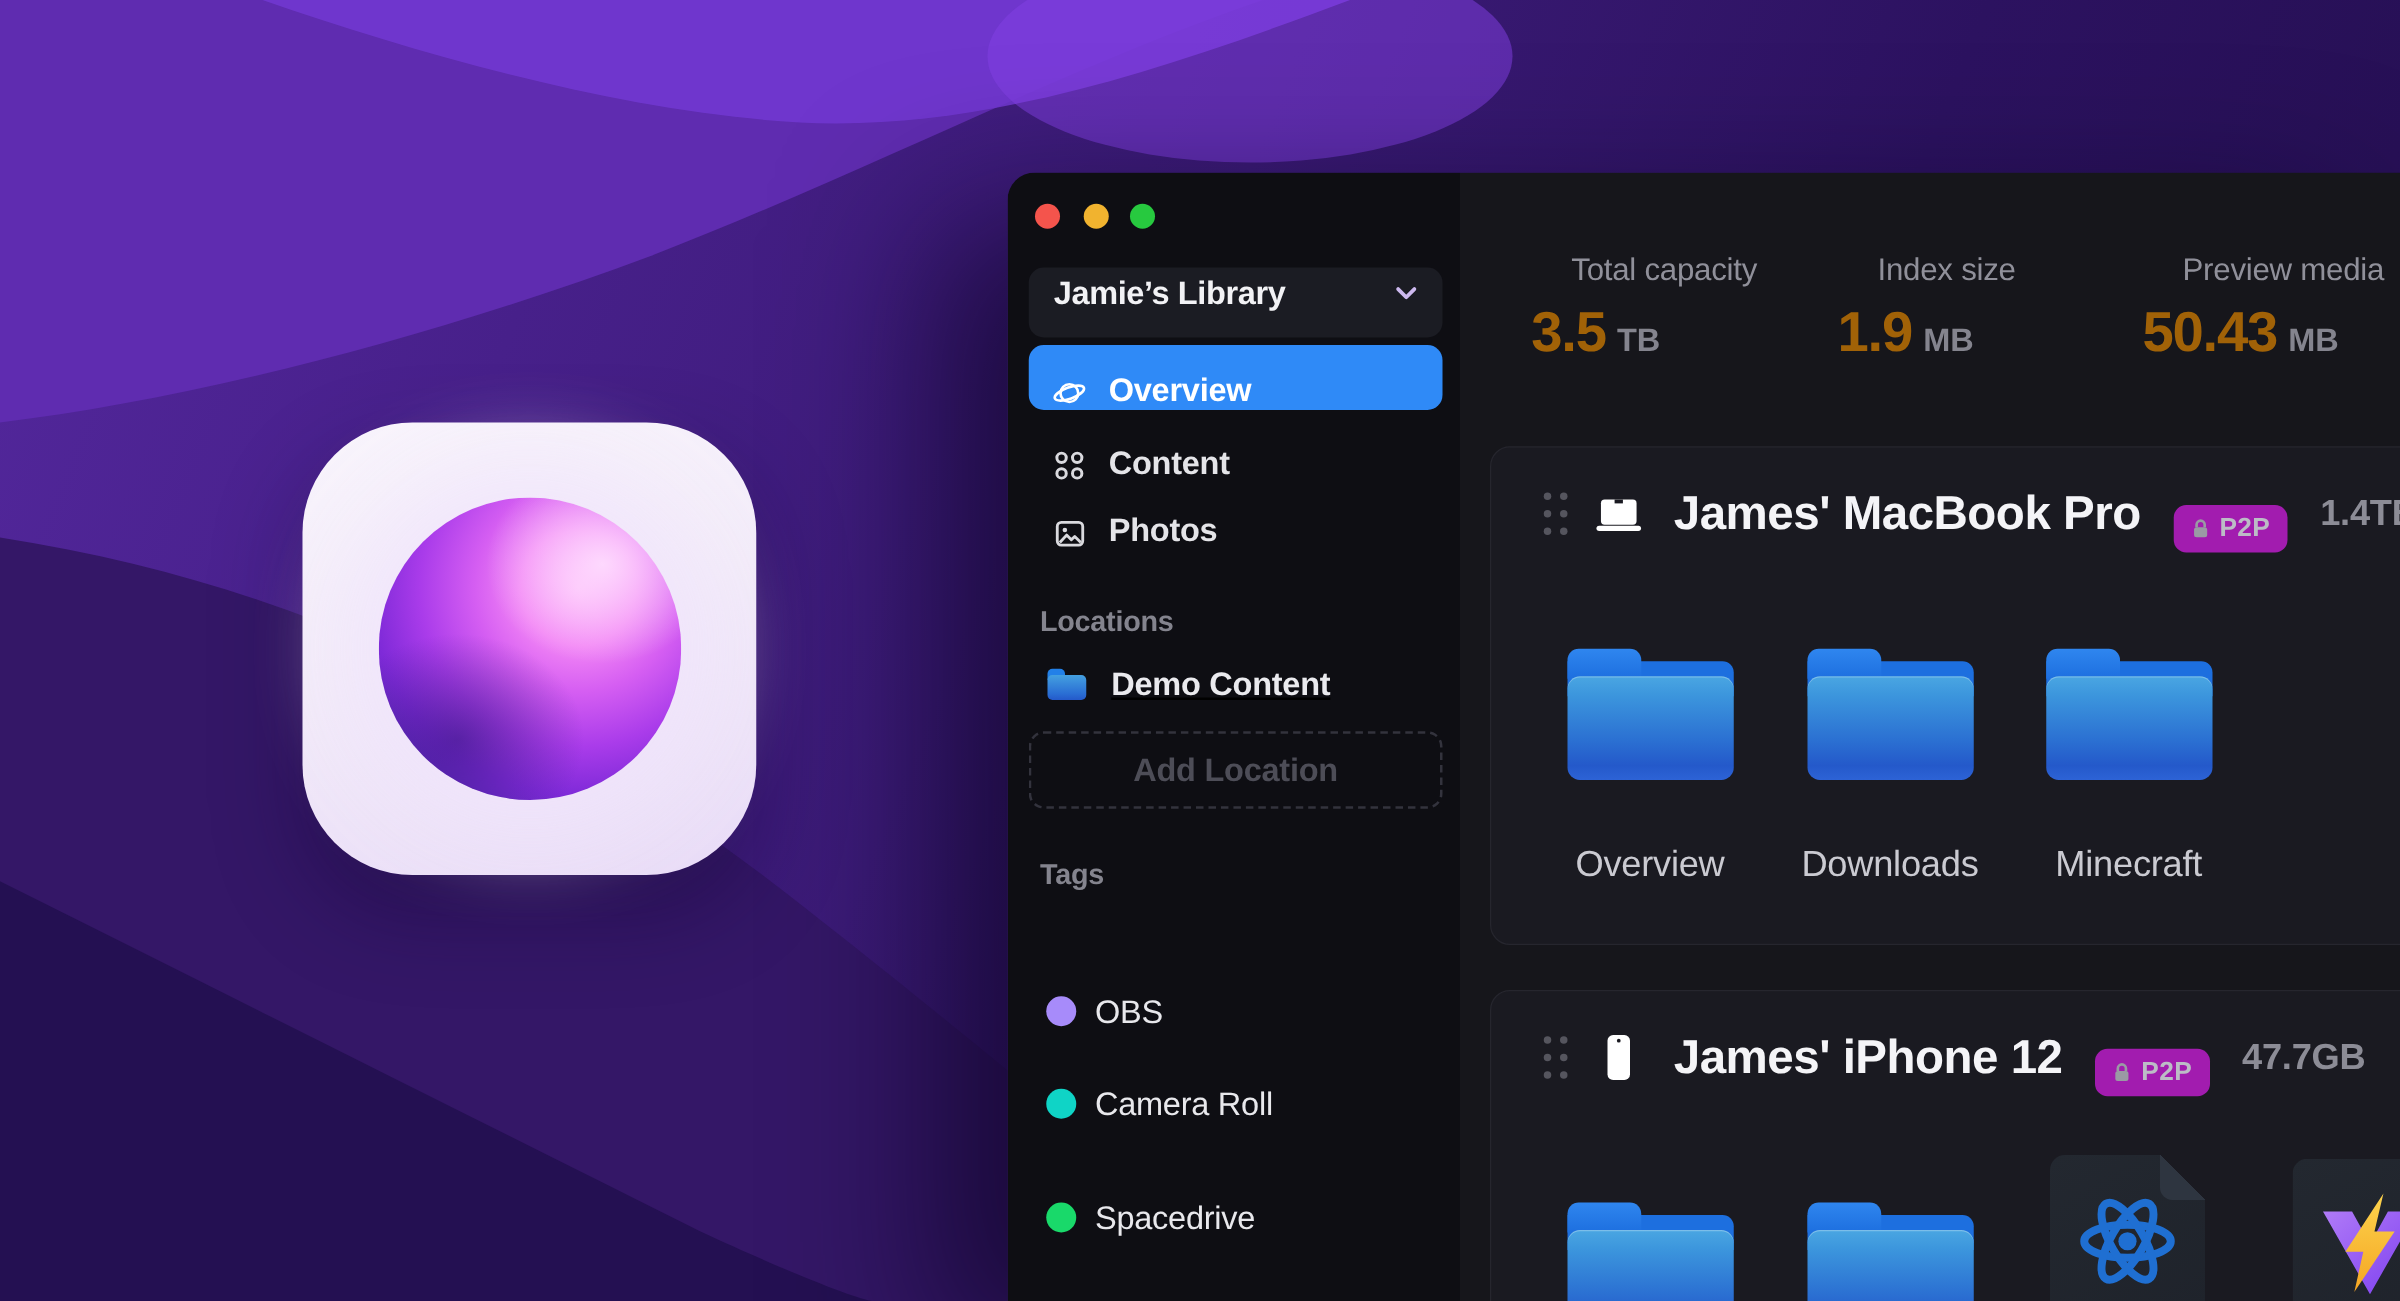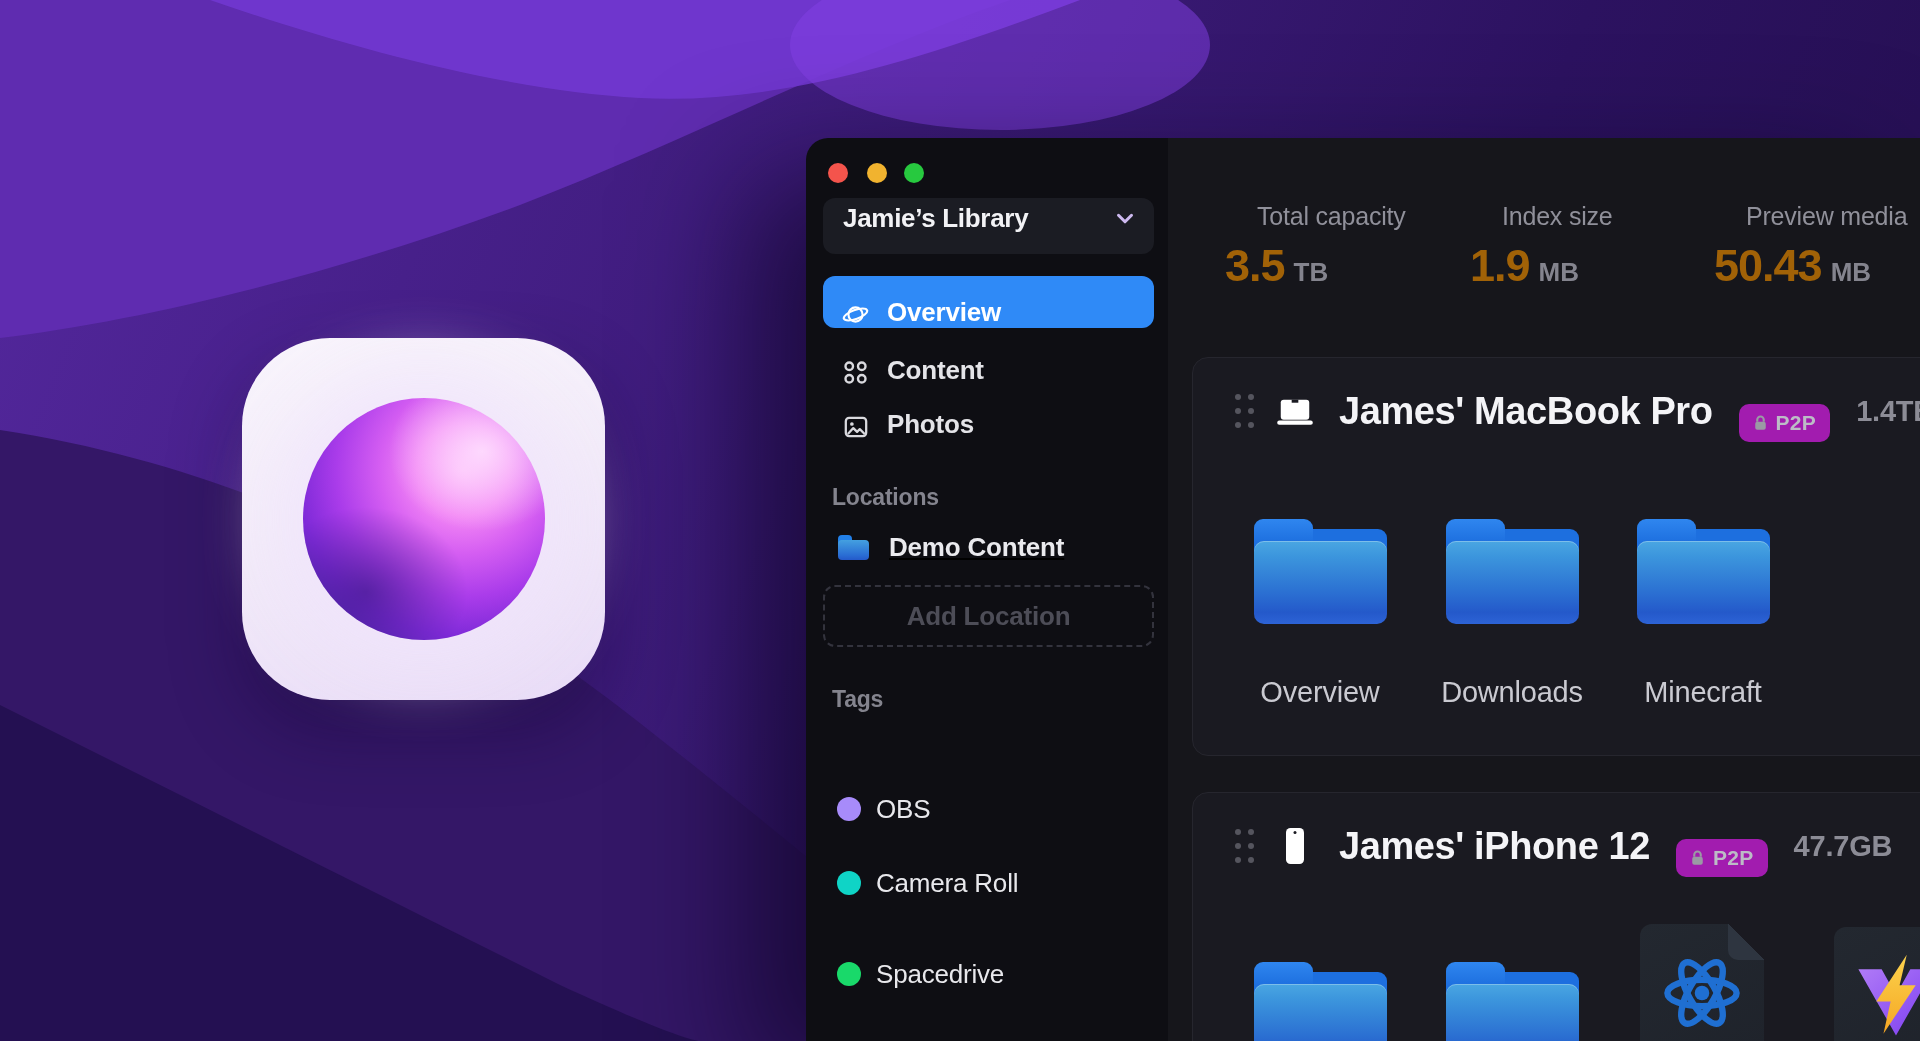--- a/index.html
+++ b/index.html
@@ -28,21 +28,21 @@
     border-radius:22px 0 0 0;overflow:hidden;display:flex;
     box-shadow:-60px 40px 120px rgba(8,2,28,.6);}
 
   
   .sidebar{position:relative;width:362px;flex:0 0 362px;background:#0e0e13;}
   .tl{position:absolute;width:20px;height:20px;border-radius:50%;top:25px;}
   .tl.red{left:22px;background:#f4544c;}
   .tl.yellow{left:61px;background:#f1b32f;}
   .tl.green{left:98px;background:#27c93f;}
 
-  .library-dropdown{position:absolute;left:17px;top:60px;width:331px;height:56px;border:none;
+  .library-dropdown{position:absolute;left:17px;top:76px;width:331px;height:56px;border:none;
     border-radius:12px;background:#1b1c23;display:flex;align-items:center;
     padding:0 16px 16px 20px;cursor:pointer;font-family:inherit;}
   .library-dropdown .lib-name{font-size:26px;font-weight:700;color:#f2f2f5;letter-spacing:-.3px;flex:1;text-align:left;}
 
   .nav-item{position:absolute;left:17px;width:331px;height:52px;border-radius:12px;
     display:flex;align-items:flex-end;padding-left:19px;box-sizing:border-box;cursor:pointer;}
   .nav-item .nav-ic{width:27px;height:27px;display:flex;align-items:center;justify-content:center;}
   .nav-item .nav-label{margin-left:18px;font-size:26px;font-weight:600;color:#e4e4e8;letter-spacing:-.2px;}
   .nav-item.active{background:#2f8af7;}
   .nav-item.active .nav-label{color:#ffffff;font-weight:700;}

